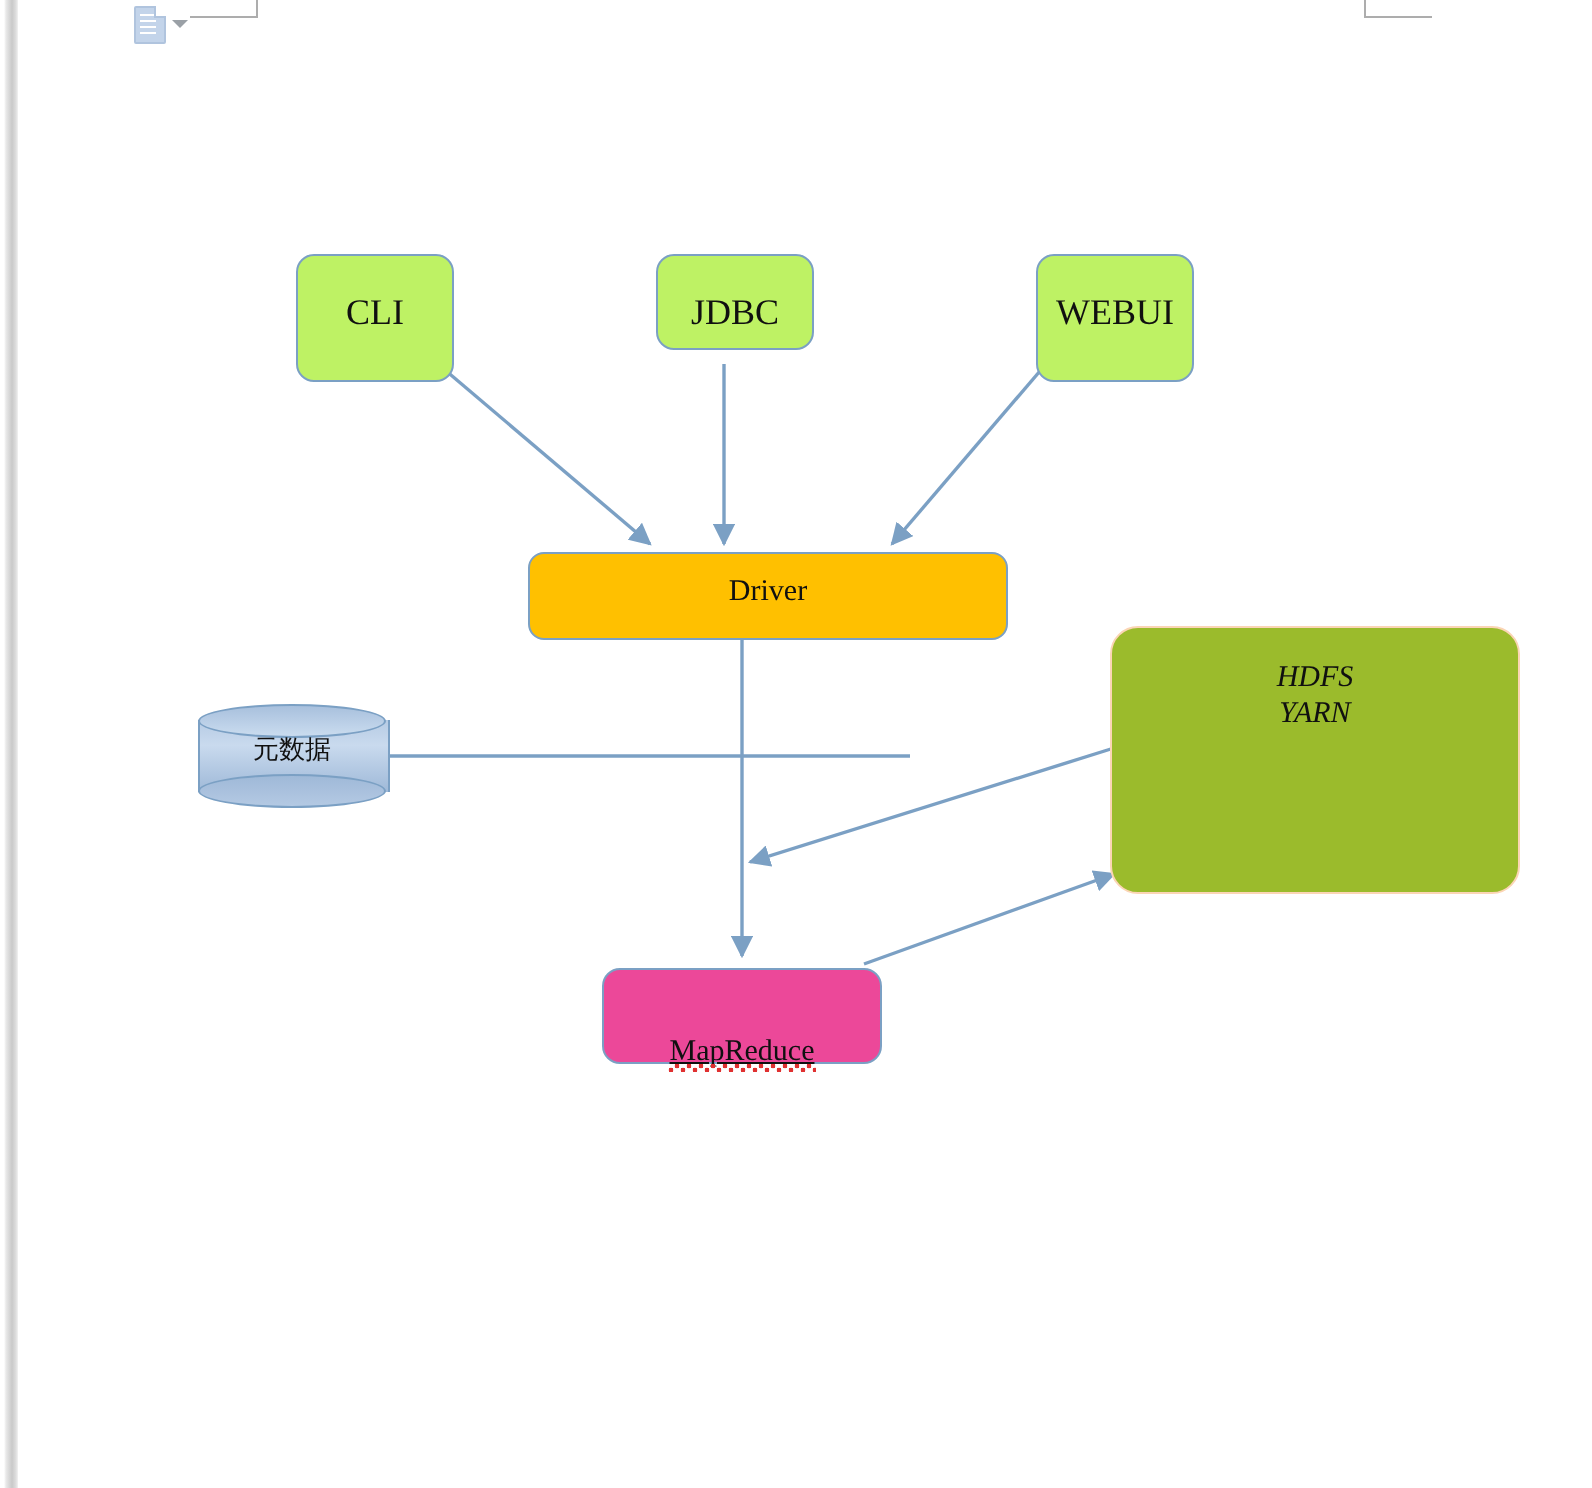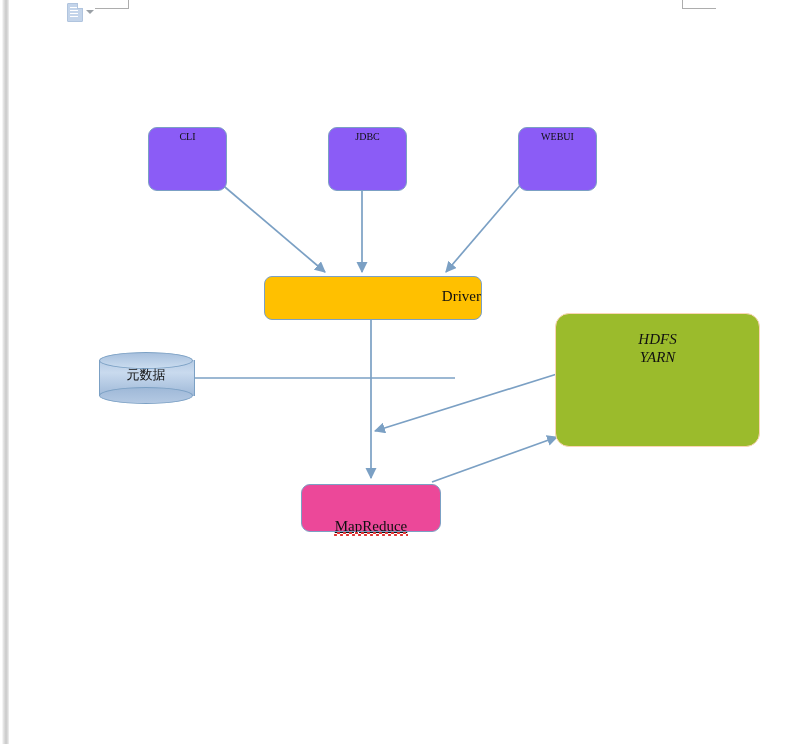--- a/index.html
+++ b/index.html
@@ -53,22 +53,22 @@
     font-family:"Liberation Serif", serif;
     color:#101010;
     line-height:1.22;
     white-space:pre-line;
   }
   .node .lbl{display:block;text-align:center;}
 
   .rrect{border-radius:9px;}
 
   .client{
-    background:#8b5cf6;border:1.6px solid #7ba0c4;
-    font-size:10px;padding-top:3px;
+    background:#bef264;border:1.6px solid #7ba0c4;
+    font-size:18px;padding-top:18px;
   }
   .driver{
     background:#ffc000;border:1.6px solid #7ba0c4;border-radius:8px;
     font-size:15px;padding-top:10px;
   }
   .bigdata{
     background:#9bbb2c;border:1.6px solid #fbd5b5;border-radius:14px;
     font-size:15px;padding-top:16px;font-style:italic;
   }
   .mapreduce{
@@ -152,29 +152,29 @@
       <line x1="548" y1="374" x2="366" y2="431" marker-end="url(#ah)"></line>
 
       <line x1="423" y1="482" x2="548" y2="437" marker-end="url(#ah)"></line>
     </g>
   </svg>
 
   <div class="node rrect client" style="left:139px;top:127px;width:79px;height:64px;">
     <span class="lbl">CLI</span>
   </div>
 
-  <div class="node rrect client" style="left:319px;top:127px;width:79px;height:64px;">
+  <div class="node rrect client" style="left:319px;top:127px;width:79px;height:48px;">
     <span class="lbl">JDBC</span>
   </div>
 
   <div class="node rrect client" style="left:509px;top:127px;width:79px;height:64px;">
     <span class="lbl">WEBUI</span>
   </div>
 
-  <div class="node driver" style="left:255px;top:276px;width:218px;height:44px;justify-content:flex-end;">
+  <div class="node driver" style="left:255px;top:276px;width:240px;height:44px;">
     <span class="lbl">Driver</span>
   </div>
 
   <div id="meta-cyl">
     <span class="cyl-body"></span>
     <span class="cyl-bot"></span>
     <span class="cyl-top"></span>
     <span class="cyl-label">元数据</span>
   </div>
 

